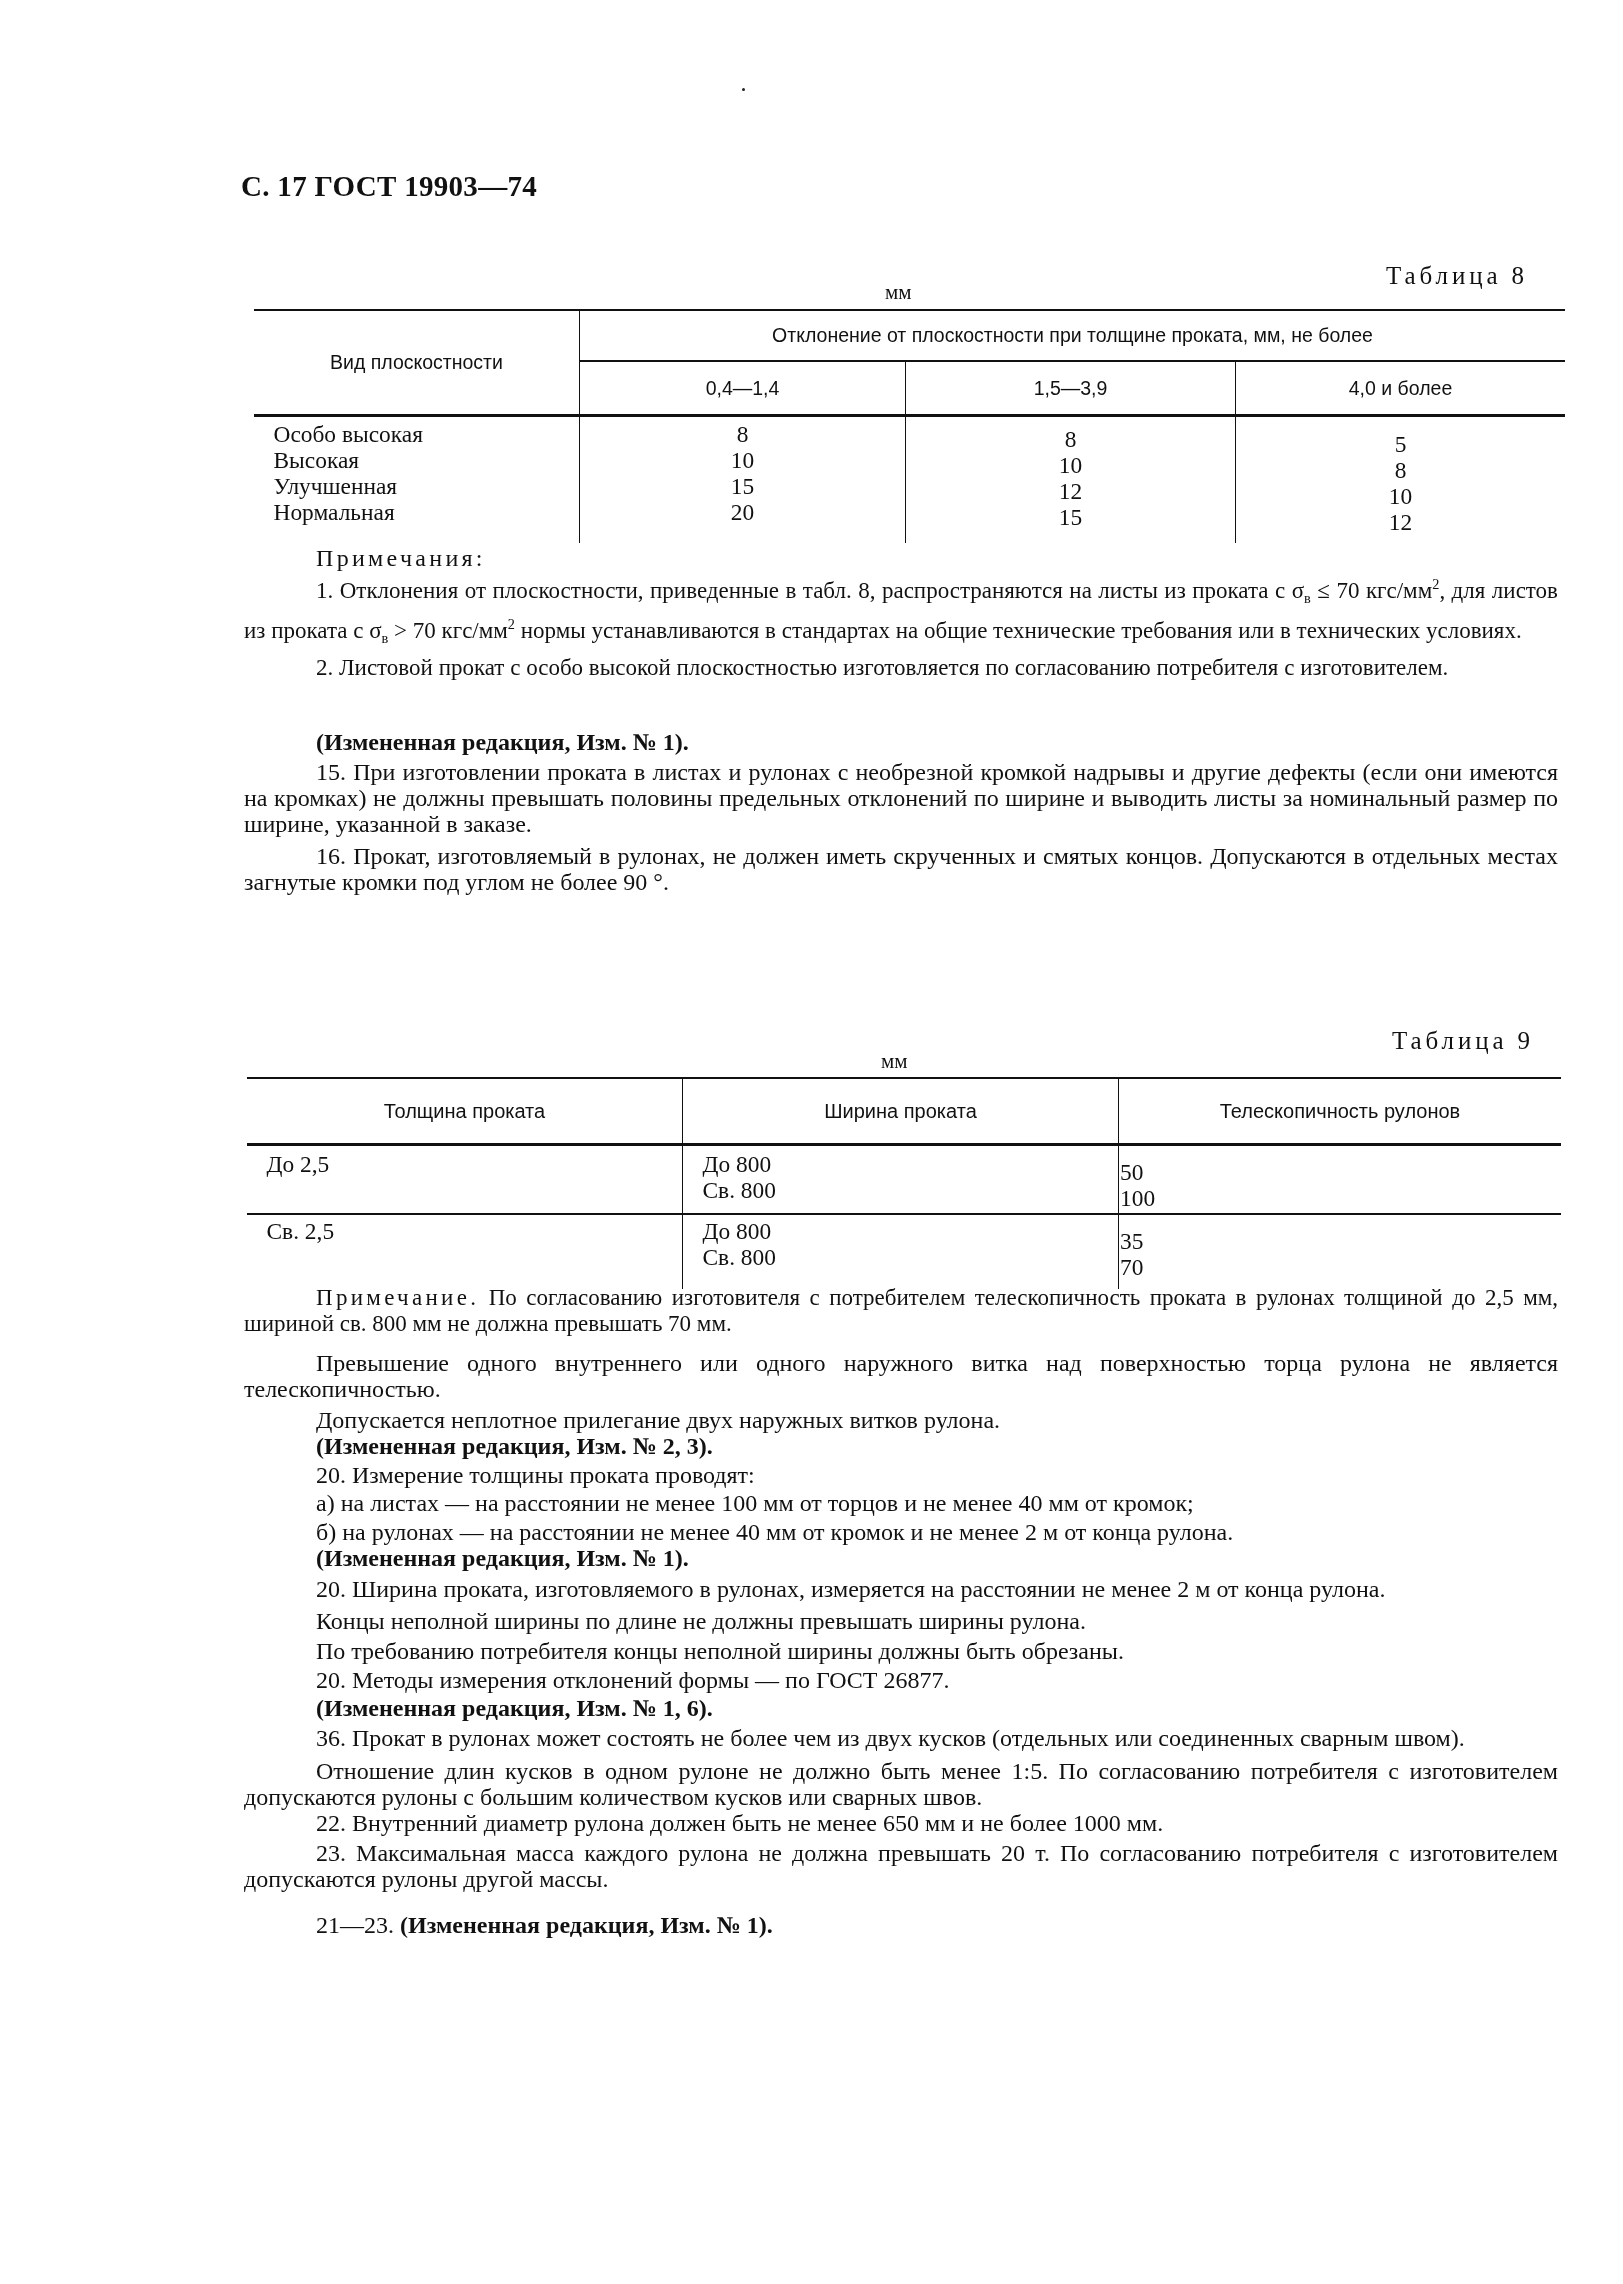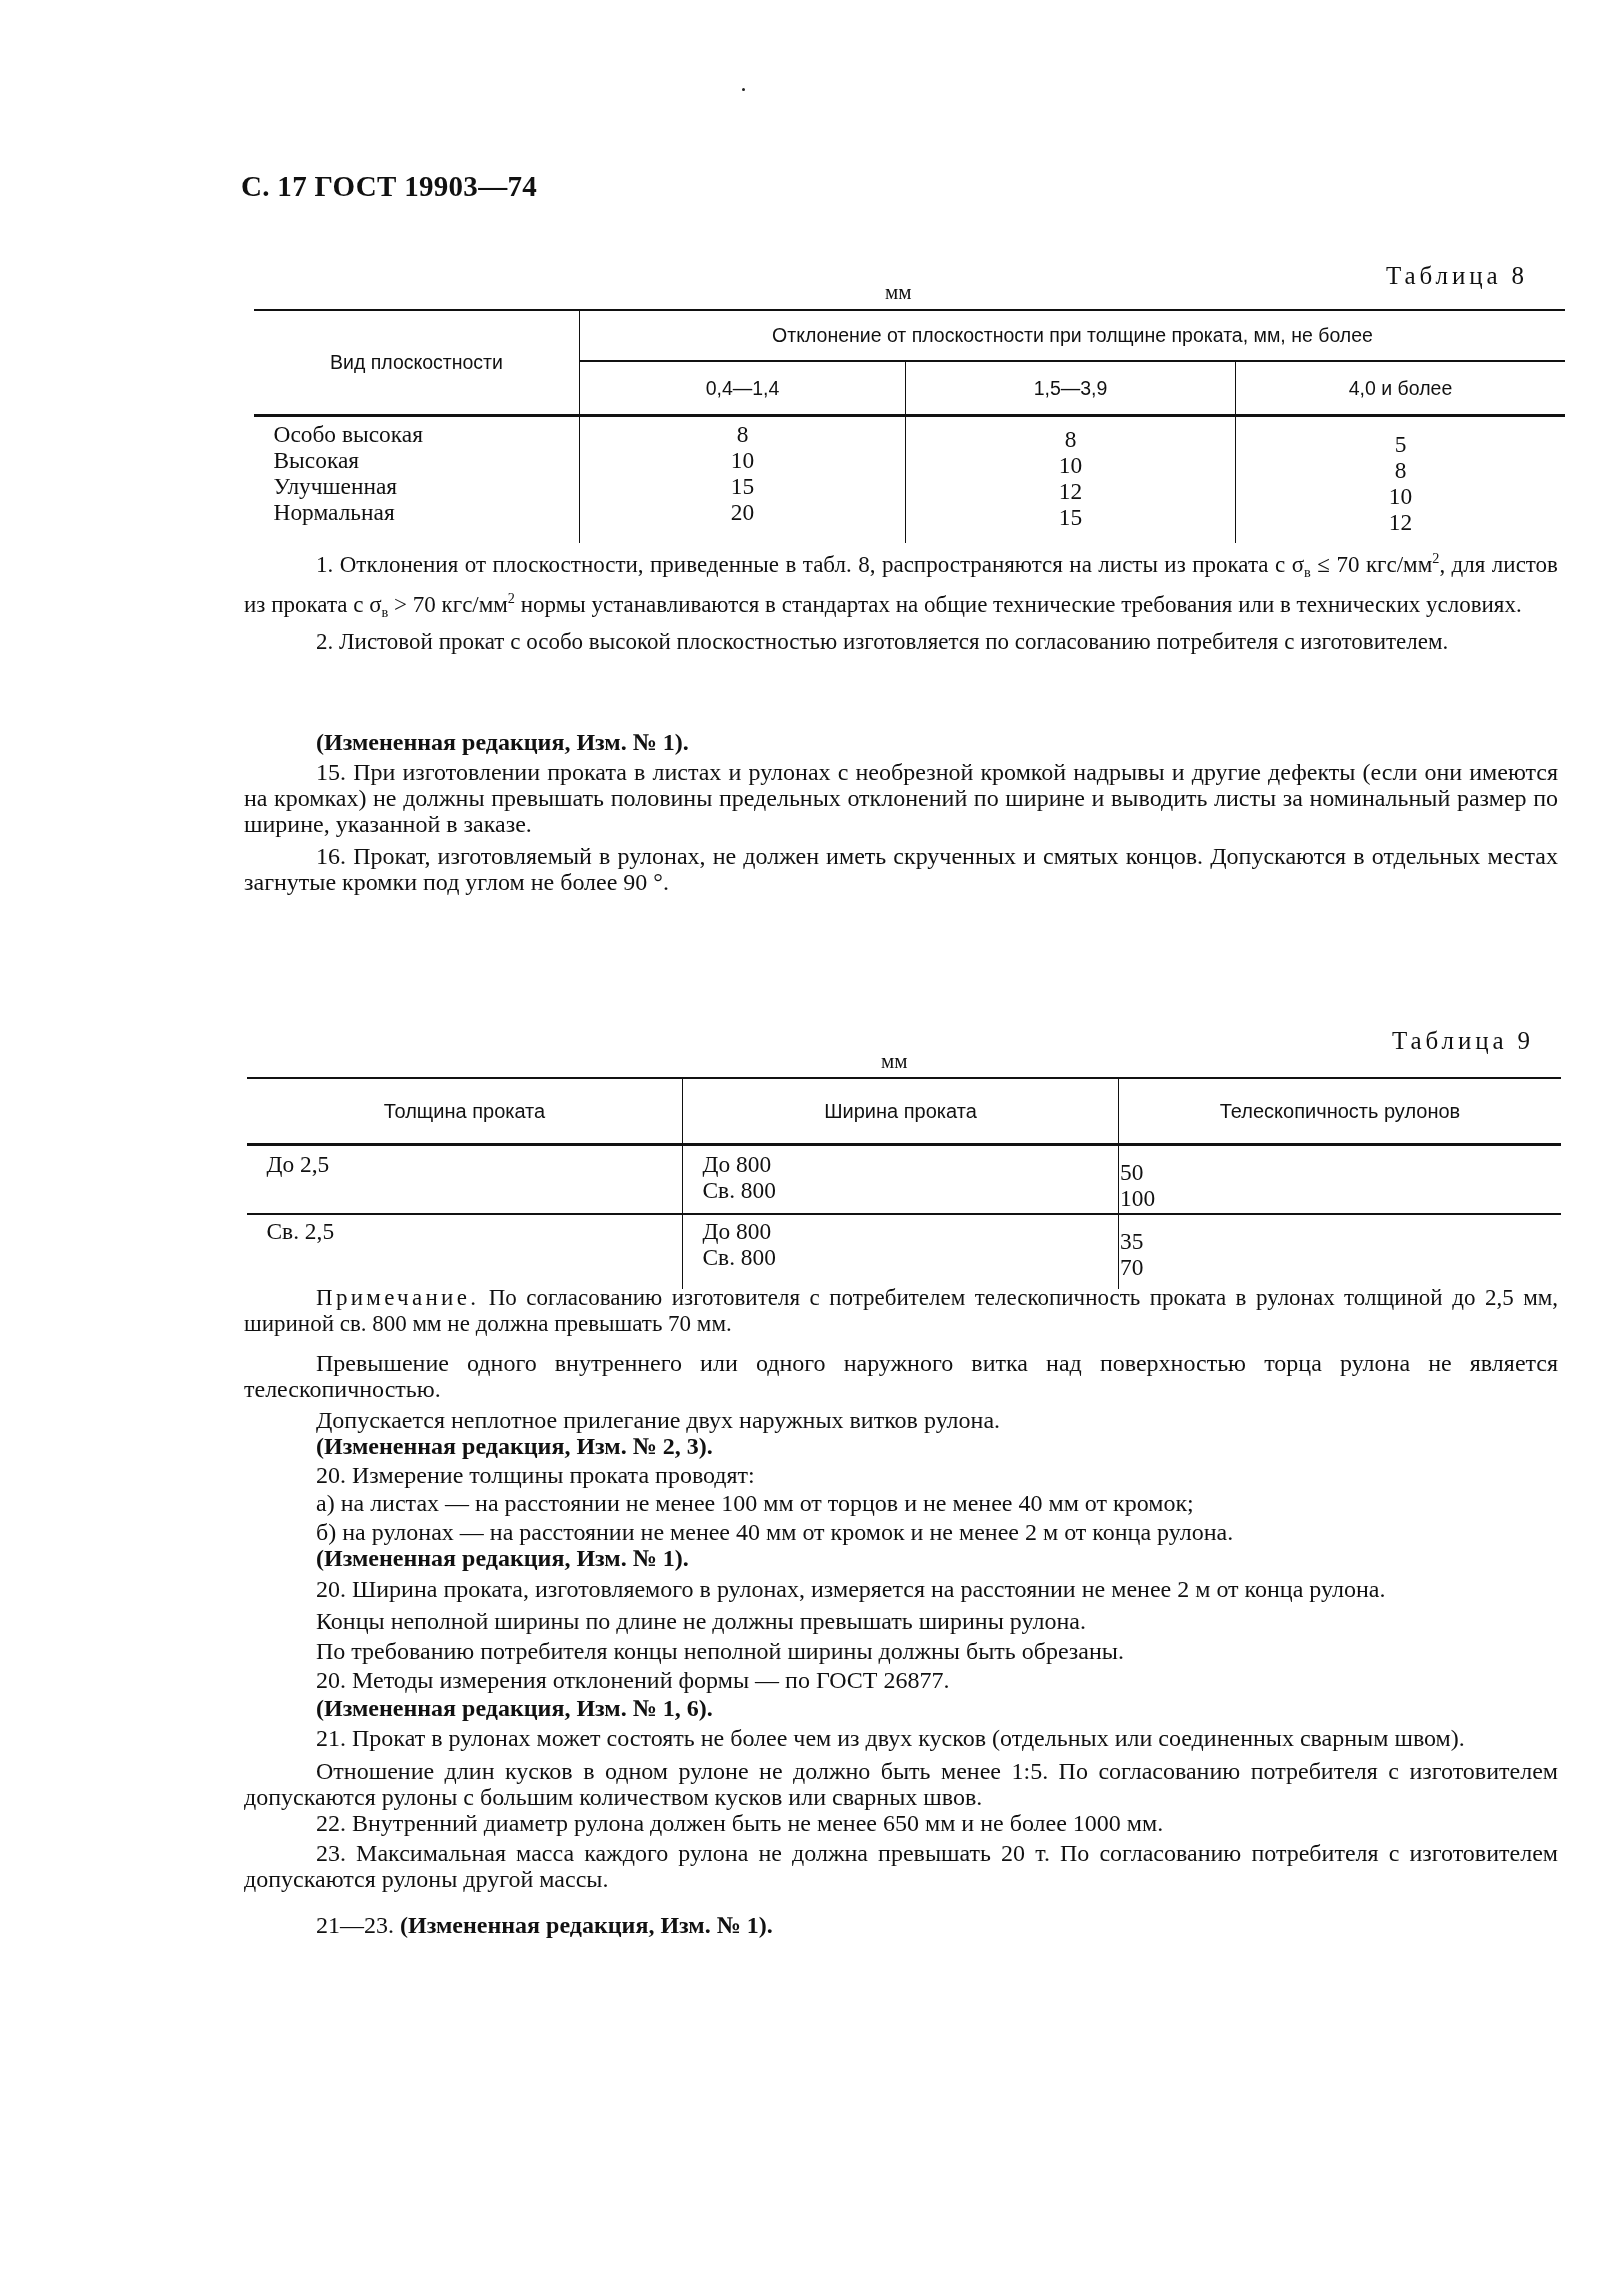--- a/index.html
+++ b/index.html
@@ -87,20 +87,21 @@
           <div>8</div>
           <div>10</div>
           <div>12</div>
         </td>
       </tr>
     </tbody>
       </table>
   </div>
 
   <div class="txt" style="top:545px;">
+    <p class="ind sp">Примечания:</p>
     <p class="ind" style="font-size:23px;"><span>1. Отклонения от плоскостности, приведенные в табл. 8, распространяются на листы из проката с σ</span><sub>в</sub><span> ≤ 70 кгс/мм</span><sup>2</sup><span>, для листов из проката с σ</span><sub>в</sub><span> &gt; 70 кгс/мм</span><sup>2</sup><span> нормы устанавливаются в стандартах на общие технические требования или в технических условиях.</span></p>
     <p class="ind" style="font-size:23px; margin-top:3.9px;">2. Листовой прокат с особо высокой плоскостностью изготовляется по согласованию потребителя с изготовителем.</p>
   </div>
 
   <div class="txt" style="top:729px;">
     <p class="ind b">(Измененная редакция, Изм. № 1).</p>
     <p class="ind" style="margin-top:3.9px;">15. При изготовлении проката в листах и рулонах с необрезной кромкой надрывы и другие дефекты (если они имеются на кромках) не должны превышать половины предельных отклонений по ширине и выводить листы за номинальный размер по ширине, указанной в заказе.</p>
     <p class="ind" style="margin-top:6.5px;">16. Прокат, изготовляемый в рулонах, не должен иметь скрученных и смятых концов. Допускаются в отдельных местах загнутые кромки под углом не более 90 °.</p>
   </div>
 
@@ -150,20 +151,20 @@
     <p class="ind b">(Измененная редакция, Изм. № 2, 3).</p>
     <p class="ind" style="margin-top:2.6px;">20. Измерение толщины проката проводят:</p>
     <p class="ind" style="margin-top:2.6px;">а) на листах — на расстоянии не менее 100 мм от торцов и не менее 40 мм от кромок;</p>
     <p class="ind" style="margin-top:2.6px;">б) на рулонах — на расстоянии не менее 40 мм от кромок и не менее 2 м от конца рулона.</p>
     <p class="ind b">(Измененная редакция, Изм. № 1).</p>
     <p class="ind" style="margin-top:5.2px;">20. Ширина проката, изготовляемого в рулонах, измеряется на расстоянии не менее 2 м от конца рулона.</p>
     <p class="ind" style="margin-top:6px;">Концы неполной ширины по длине не должны превышать ширины рулона.</p>
     <p class="ind" style="margin-top:3.9px;">По требованию потребителя концы неполной ширины должны быть обрезаны.</p>
     <p class="ind" style="margin-top:2.6px;">20. Методы измерения отклонений формы — по ГОСТ 26877.</p>
     <p class="ind b" style="margin-top:2.6px;">(Измененная редакция, Изм. № 1, 6).</p>
-    <p class="ind" style="margin-top:3.9px;">21. Прокат в рулонах может состоять не более чем из двух кусков (отдельных или соединенных сварным швом).</p>
+    <p class="ind" style="margin-top:3.9px;">36. Прокат в рулонах может состоять не более чем из двух кусков (отдельных или соединенных сварным швом).</p>
     <p class="ind" style="margin-top:6.5px;">Отношение длин кусков в одном рулоне не должно быть менее 1:5. По согласованию потребителя с изготовителем допускаются рулоны с большим количеством кусков или сварных швов.</p>
     <p class="ind">22. Внутренний диаметр рулона должен быть не менее 650 мм и не более 1000 мм.</p>
     <p class="ind" style="margin-top:3.9px;">23. Максимальная масса каждого рулона не должна превышать 20 т. По согласованию потребителя с изготовителем допускаются рулоны другой массы.</p>
     <p class="ind" style="margin-top:20px;"><span>21—23. </span><span class="b">(Измененная редакция, Изм. № 1).</span></p>
   </div>
 </div>
 
 
 </body></html>

